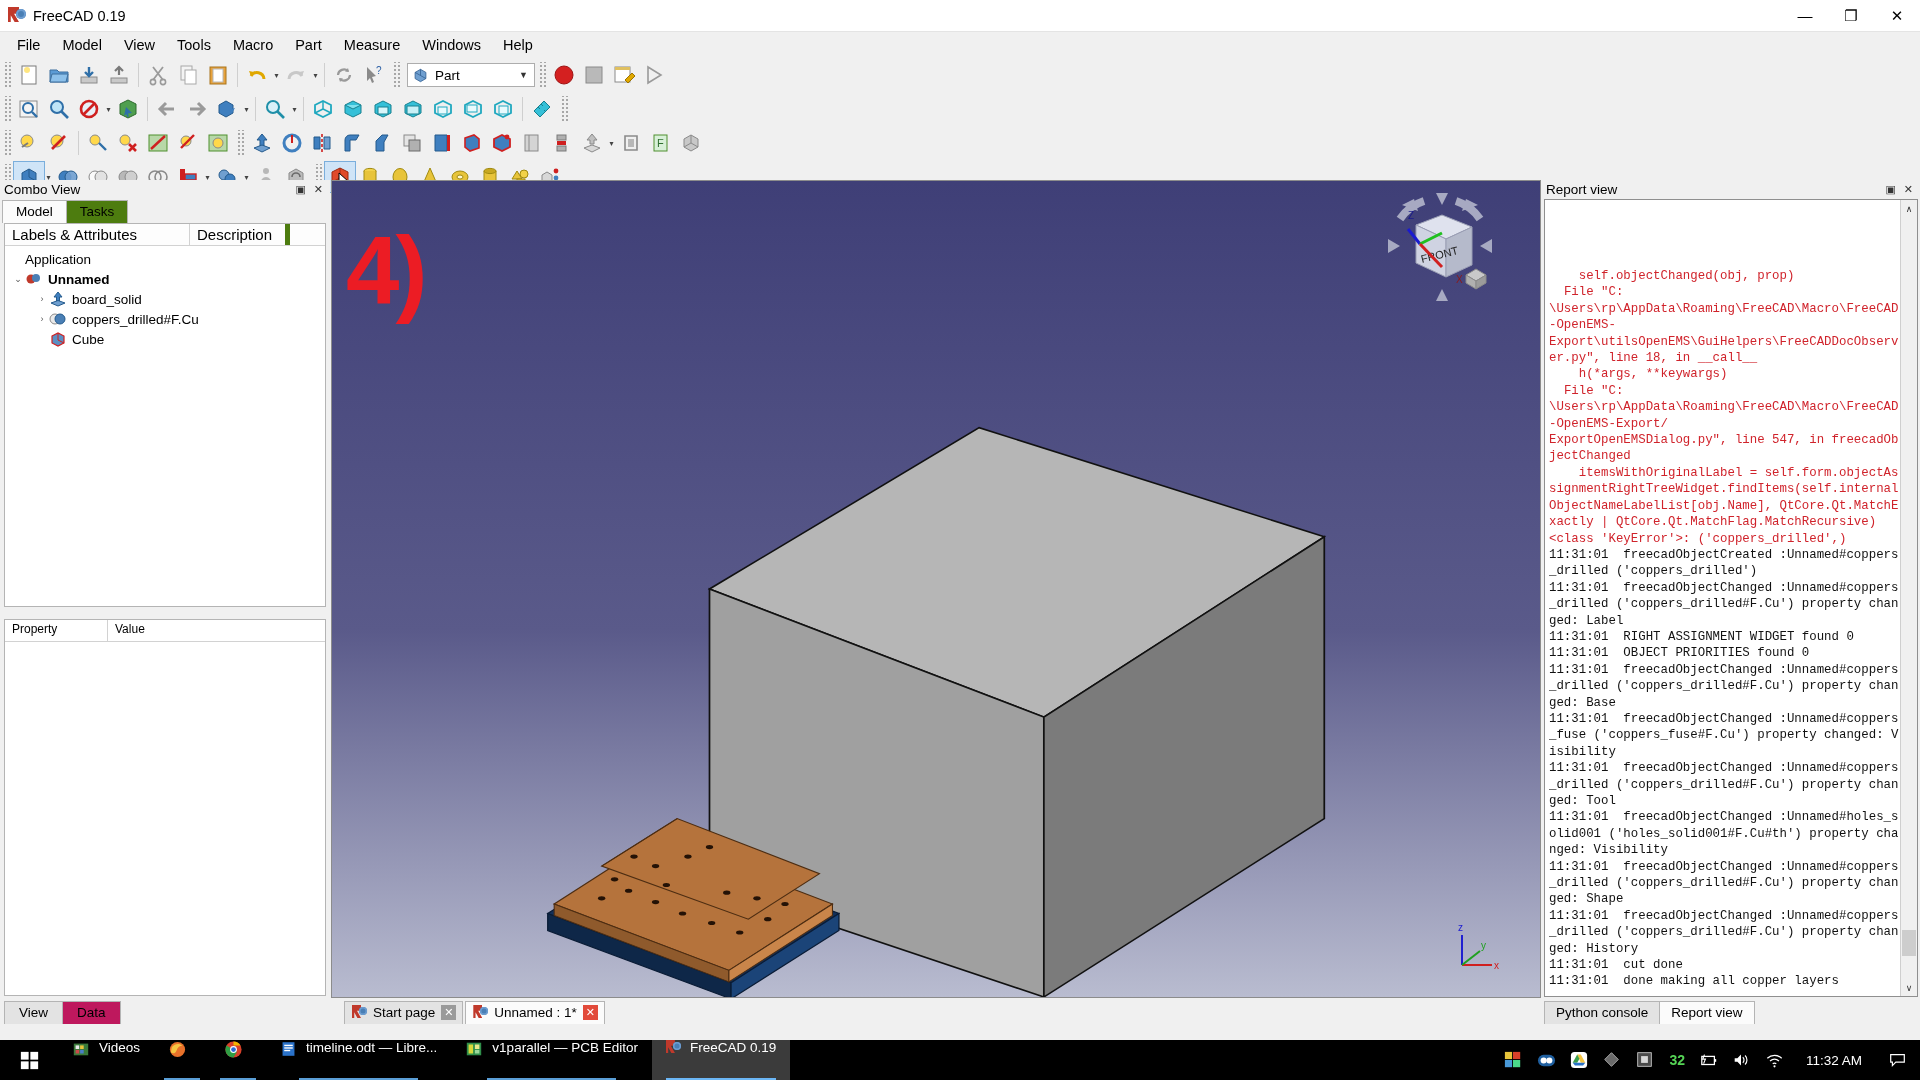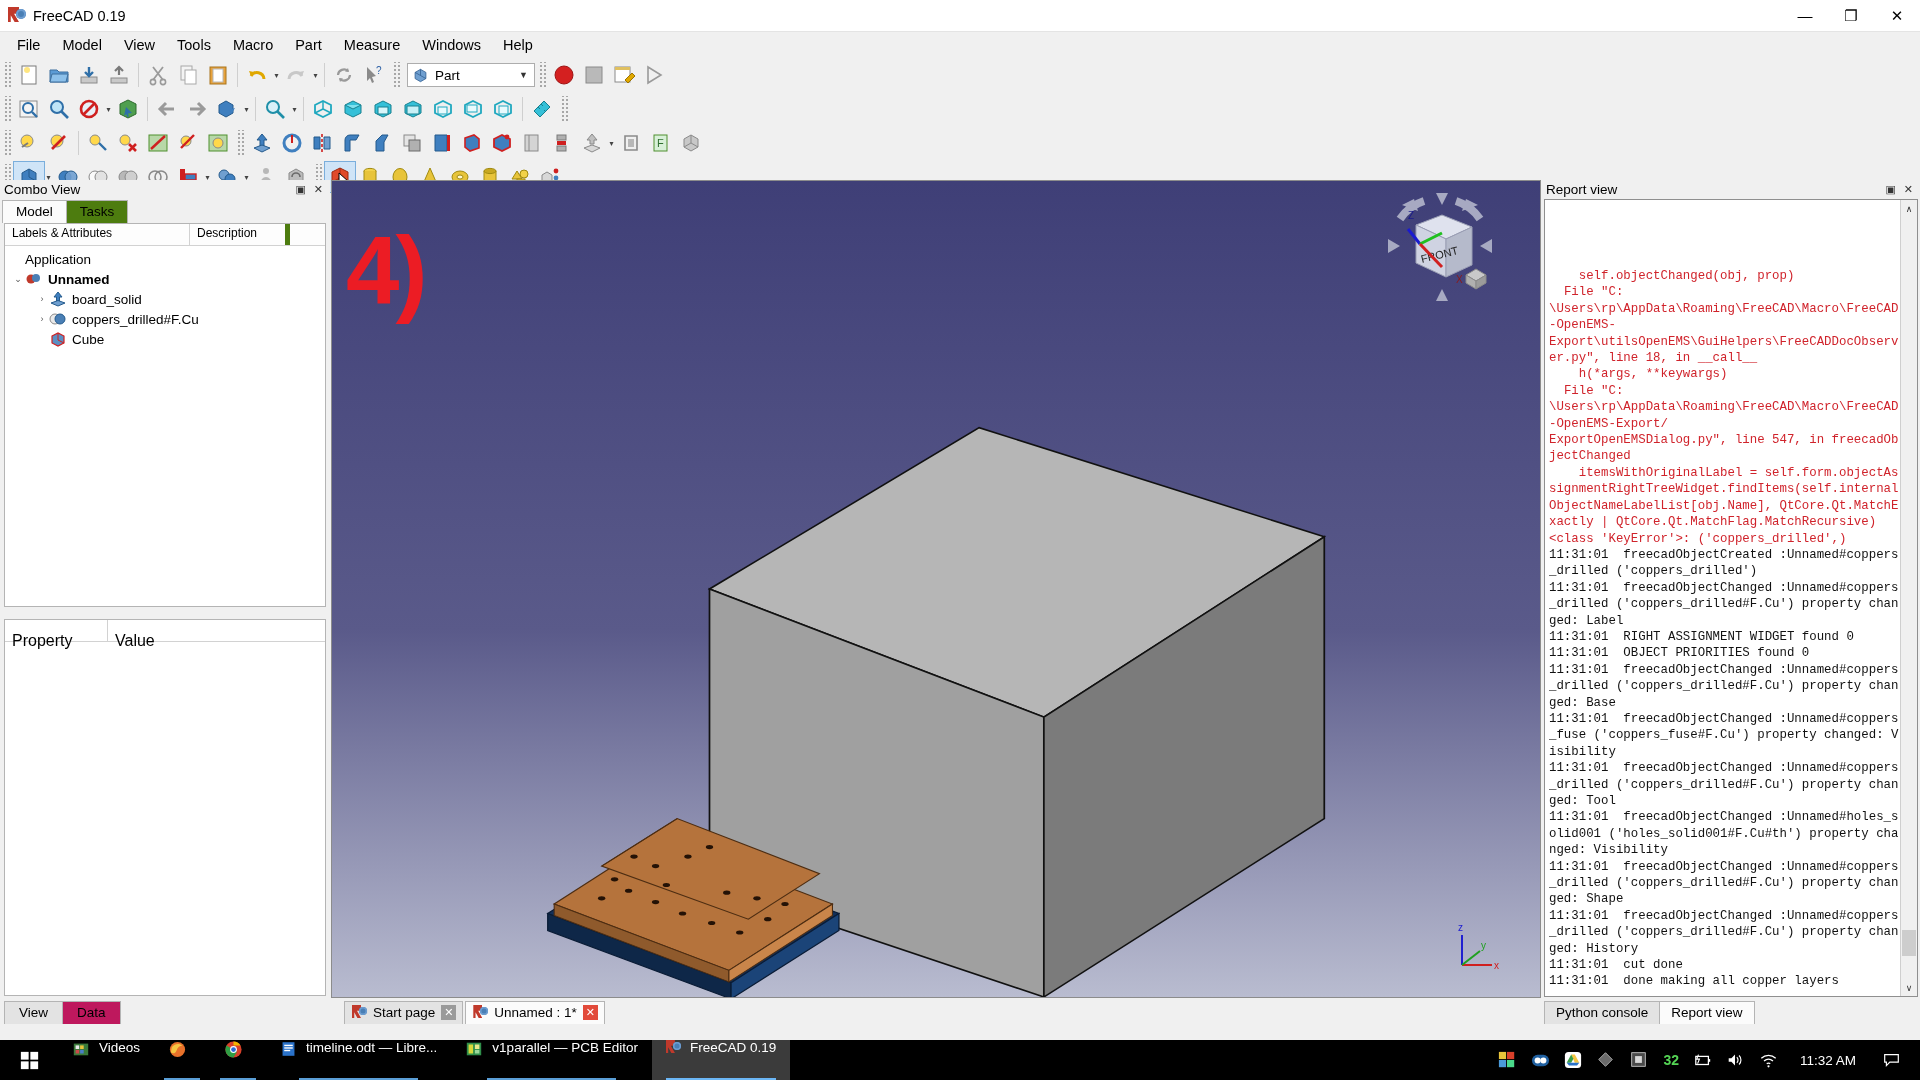--- a/index.html
+++ b/index.html
@@ -61,35 +61,35 @@
   .panel-title { height:19px; display:flex; align-items:center; font-size:13.5px;
                  padding-left:4px; color:#000; }
   .panel-title .ptools { margin-left:auto; display:flex; align-items:center; gap:8px; padding-right:7px;}
   .ptool { font-size:11px; color:#333; }
   .tabstrip { display:flex; padding-left:2px; height:24px; align-items:flex-end; }
   .tab { padding:3px 13px 4px 13px; font-size:13.5px; border:1px solid #b4b4b4;
          border-bottom:none; background:#4d7c0f; margin-right:-1px; }
   .tab.active { background:#fbfbfb; position:relative; z-index:2; }
   .treebox { flex:0 0 auto; height:384px; background:#fff; border:1px solid #b4b4b4; margin:0 4px;}
   .treehdr { display:flex; height:22px; border-bottom:1px solid #d2d2d2; background:#fdfdfd;}
-  .treehdr > div { font-size:12px; padding:2px 15px 0 7px; color:#000; }
+  .treehdr > div { font-size:15px; padding:2px 15px 0 7px; color:#000; }
   .th1 { width:185px; border-right:1px solid #d2d2d2; }
   .th2 { width:100px; border-right:5px solid #4d7c0f; }
   .th3 { flex:1; }
   .tree { padding:3px 0 0 2px;text-align:center; }
   .trow2 { display:flex; align-items:center; height:20px; font-size:13.5px; padding-left:4px;}
   .trow2.lvl1 { padding-left:4px; }
   .trow2.lvl2 { padding-left:28px; }
   .exp { width:14px; font-size:9px; color:#555; display:flex; align-items:center; justify-content:center;}
   .titem-ic { width:18px;height:16px; margin-right:5px; flex:0 0 auto;}
   .bold { font-weight:bold; }
 
   .propbox { flex:1; background:#fff; border:1px solid #b4b4b4; margin:12px 4px 0 4px; min-height:0;}
   .prophdr { display:flex; height:22px; border-bottom:1px solid #d2d2d2; }
-  .prophdr > div { font-size:16px; padding:12px 0 0 7px; }
+  .prophdr > div { font-size:12px; padding:2px 0 0 7px; }
   .ph1 { width:103px; border-right:1px solid #d2d2d2;}
   .ph2 { flex:1; }
   .vdtabs { display:flex; height:25px; align-items:flex-end; padding-left:4px; margin-top:3px;}
   .vdtab { padding:3px 14px 4px 14px; font-size:13.5px; border:1px solid #b4b4b4;
            background:#e3e3e3; margin-right:-1px; border-bottom:none;}
   .vdtab.active { background:#be185d; }
 
   
   .view3d-wrap { flex:1; display:flex; flex-direction:column; min-width:0; }
   .view3d { flex:1; position:relative; overflow:hidden;
@@ -134,21 +134,21 @@
   
   .taskbar { position:absolute; left:0; right:0; bottom:0; height:40px; background:#000;
              display:flex; align-items:center; color:#fff; font-size:13.5px; }
   .startbtn { width:58px; height:40px; display:flex;align-items:center;justify-content:center;}
   .tbitem { display:flex; align-items:flex-start; gap:9px; height:40px; padding:0 14px; position:relative;}
   .tbitem.active { background:#3b3b3b; }
   .tbitem.active:after { content:""; position:absolute; left:10%; right:10%; bottom:0; height:2px;
                          background:#6bb6f5;}
   .tbitem .u { position:absolute; left:18%; right:18%; bottom:0; height:2px; background:#5a9ed6; }
   .tbsp { flex:1; }
-  .tray { display:flex; align-items:center; gap:14px; padding-right:16px; }
+  .tray { display:flex; align-items:center; gap:14px; padding-right:10px; }
   .tray .t-ic { width:19px;height:19px; display:block; }
   .clock { font-size:13.5px; padding:0 8px; }
   .notif { width:26px; display:flex; align-items:center; justify-content:center; }
   .batt-num { color:#55d455; font-weight:bold; font-size:14px;}
 </style>
 </head>
 <body>
 
 <div class="app">
 

